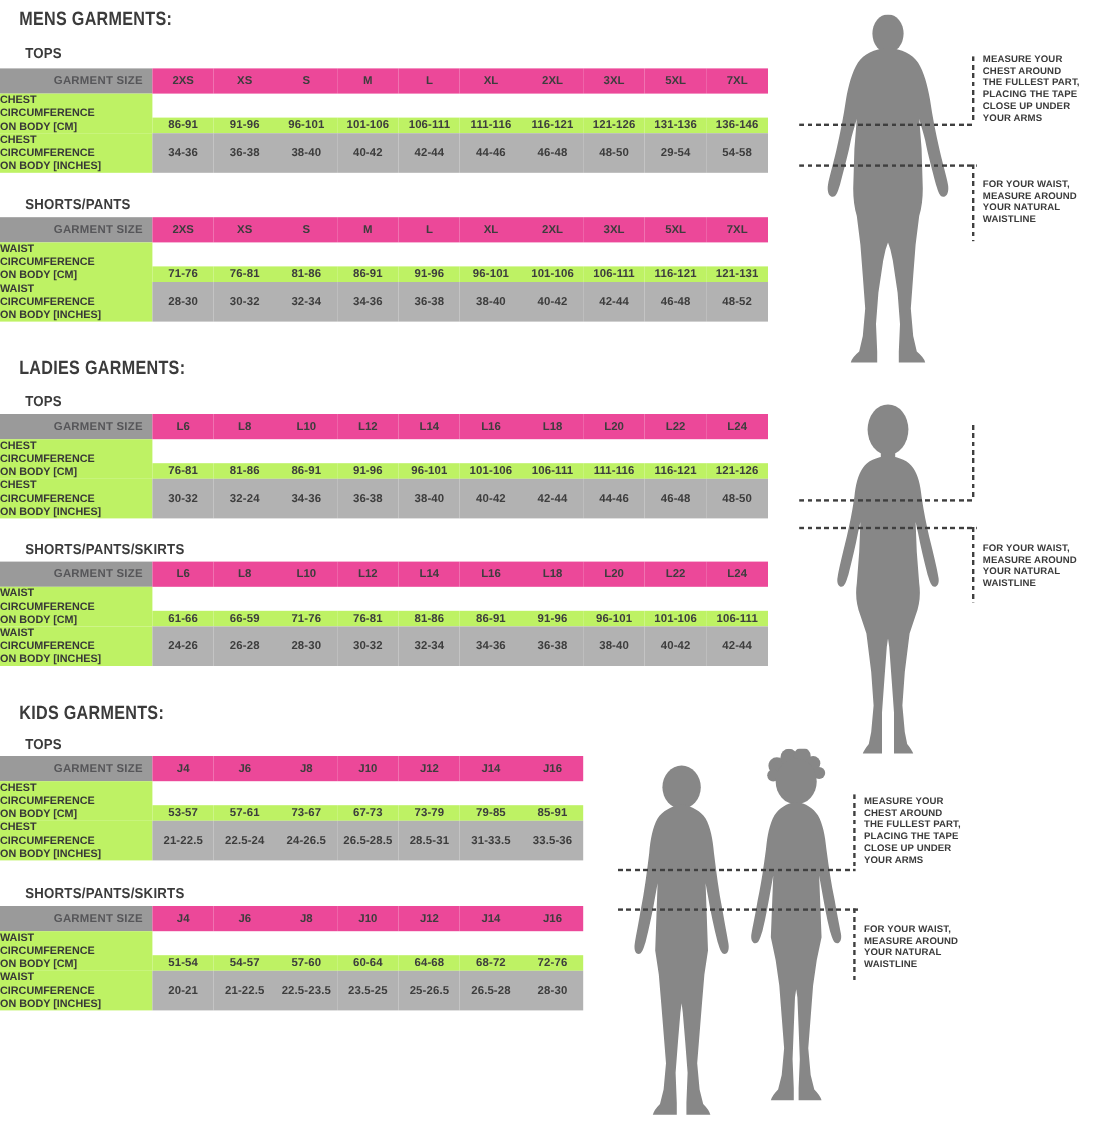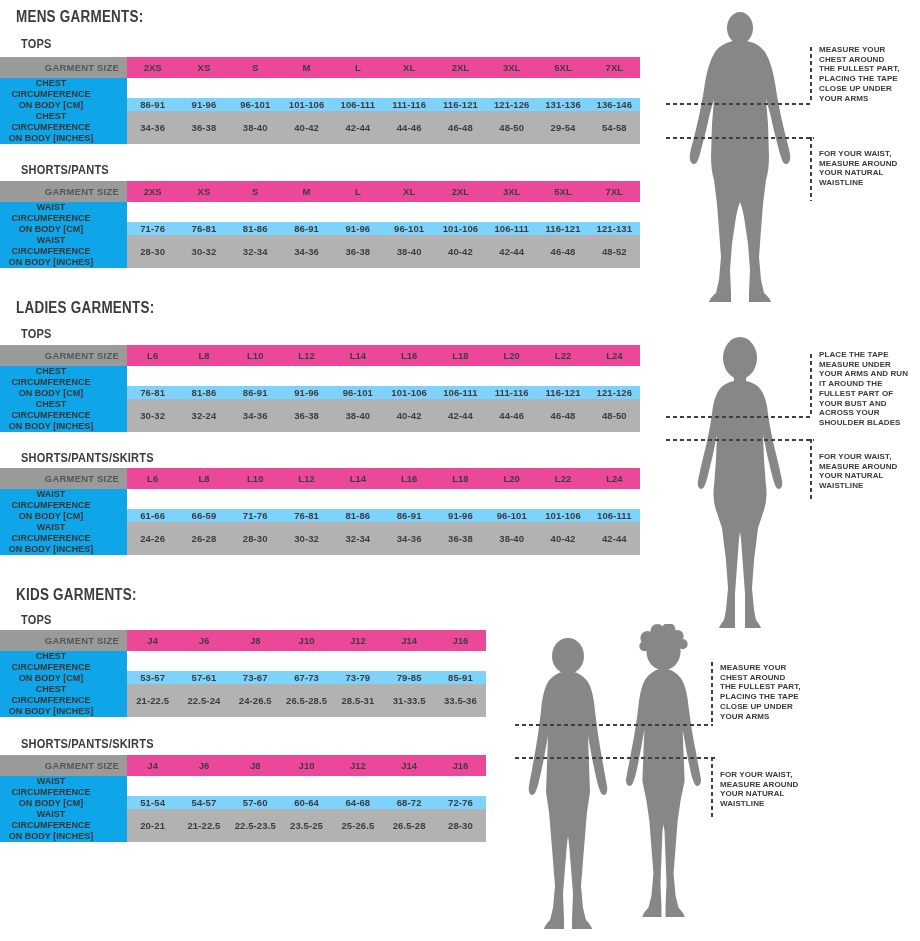--- a/index.html
+++ b/index.html
@@ -9,24 +9,24 @@
              transform:scaleX(.84);transform-origin:0 50%;white-space:nowrap;color:#3b3b3b;}
   .sub-title{position:absolute;left:21px;font-size:12px;font-weight:700;letter-spacing:.2px;
              transform:scaleX(.92);transform-origin:0 50%;white-space:nowrap;color:#3b3b3b;}
   .size-table{position:absolute;left:0;display:grid;grid-template-rows:21px 33px 33px;}
   .cols-10{grid-template-columns:127px repeat(10,51.3px);width:640px;}
   .cols-7{grid-template-columns:127px repeat(7,51.3px);width:486px;}
   .cell{display:flex;align-items:center;justify-content:center;font-weight:700;}
   .head-label{background:#9a9a9a;color:#565659;font-size:9.5px;justify-content:flex-end;
               padding-right:8px;letter-spacing:.2px;}
   .size-head{background:#ec4899;color:#3d3d3d;font-size:9.5px;}
-  .row-label{background:#0ea5e9;color:#373737;font-size:9px;line-height:11px;
-             justify-content:flex-end;text-align:center;padding-right:25px;white-space:pre-line;}
+  .row-label{background:#bef264;color:#373737;font-size:9px;line-height:11px;
+             justify-content:flex-end;text-align:left;padding-right:25px;white-space:pre-line;}
   .val{color:#3d3d3d;font-size:9.5px;letter-spacing:.1px;}
-  .light{background:#7dd3fc;margin-top:20px;}
+  .light{background:#bef264;margin-top:20px;}
   .dark{background:#b2b2b2;}
   .figure{position:absolute;}
   .figure svg{display:block;width:100%;height:100%;}
   .sil{fill:#878787;}
   .hdash{position:absolute;height:2px;
          background:repeating-linear-gradient(90deg,#3f3f3f 0 4px,transparent 4px 7px);}
   .vdash{position:absolute;width:2px;
          background:repeating-linear-gradient(180deg,#3f3f3f 0 4px,transparent 4px 7px);}
   .note{position:absolute;width:98px;font-size:8px;font-weight:700;line-height:9.7px;
         color:#3a3a3a;white-space:pre-line;letter-spacing:.1px;}
@@ -233,28 +233,20 @@
         L65,283 L65,292 L81,292 Q80,289 76,284 L74,274 L72,252 L74,224 L78,192 L83,177
         Q88,164 86,150 L84,124 L83,99 L85,108 C87,119 90,131 93,143 C95,149 96,153 99,153
         C101,153 103,150 102,145 C101,139 99,130 96,118 C93,106 90,92 88,78 C87,68 85,60 81,54
         C77,48 70,45 60,44 Z"></path>
     </svg>
   </div>
   <div class="hdash" style="left:666px;top:416px;width:146px;"></div>
   <div class="hdash" style="left:666px;top:439px;width:148px;"></div>
   <div class="vdash" style="left:810px;top:354px;height:62px;"></div>
   <div class="vdash" style="left:810px;top:439px;height:63px;"></div>
-  <div class="note" style="left:819px;top:350px;">PLACE THE TAPE
-MEASURE UNDER
-YOUR ARMS AND RUN
-IT AROUND THE
-FULLEST PART OF
-YOUR BUST AND
-ACROSS YOUR
-SHOULDER BLADES</div>
   <div class="note" style="left:819px;top:452px;">FOR YOUR WAIST,
 MEASURE AROUND
 YOUR NATURAL
 WAISTLINE</div>
 
   <div class="sec-title" style="top:586px;">KIDS GARMENTS:</div>
   <div class="sub-title" style="top:613px;">TOPS</div>
   <div class="size-table cols-7" style="top:630px;">
       <div class="cell head-label">GARMENT SIZE</div>
       <div class="cell size-head">J4</div>

